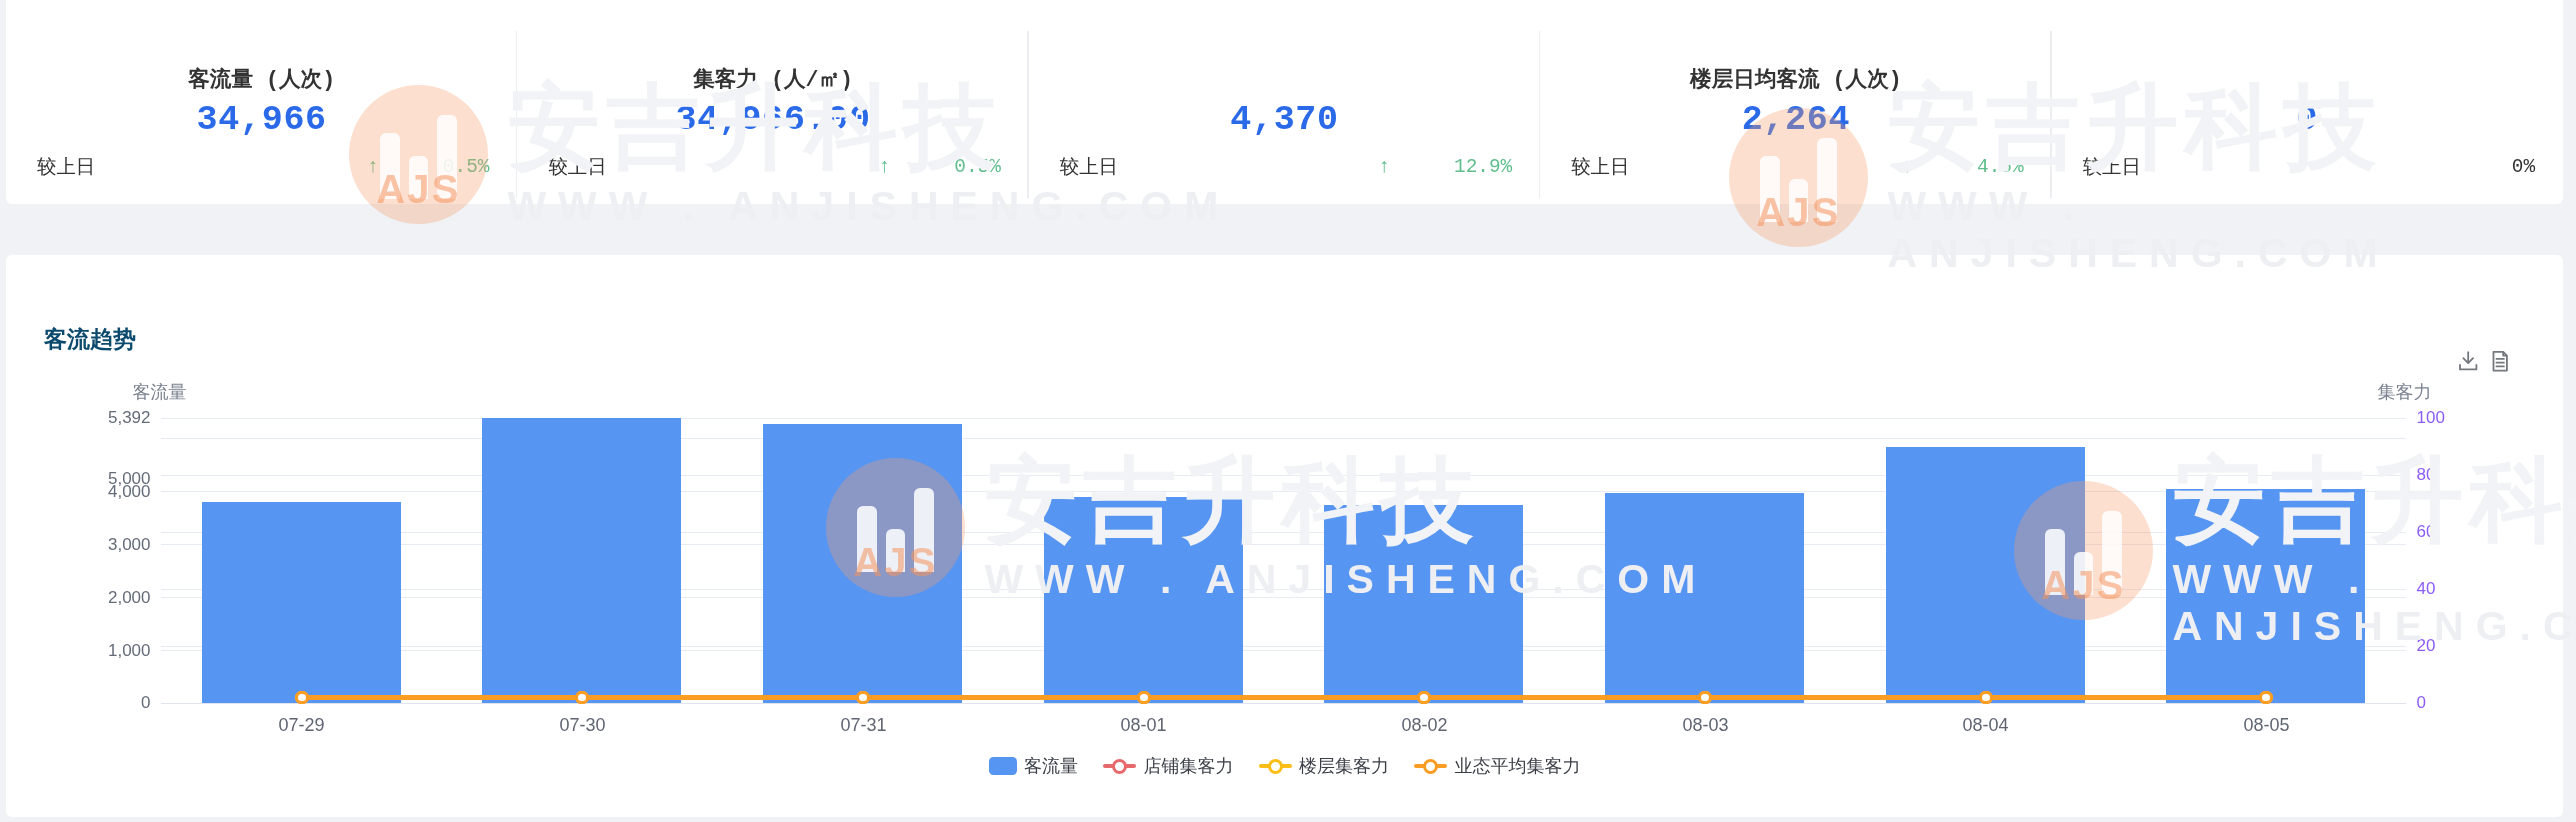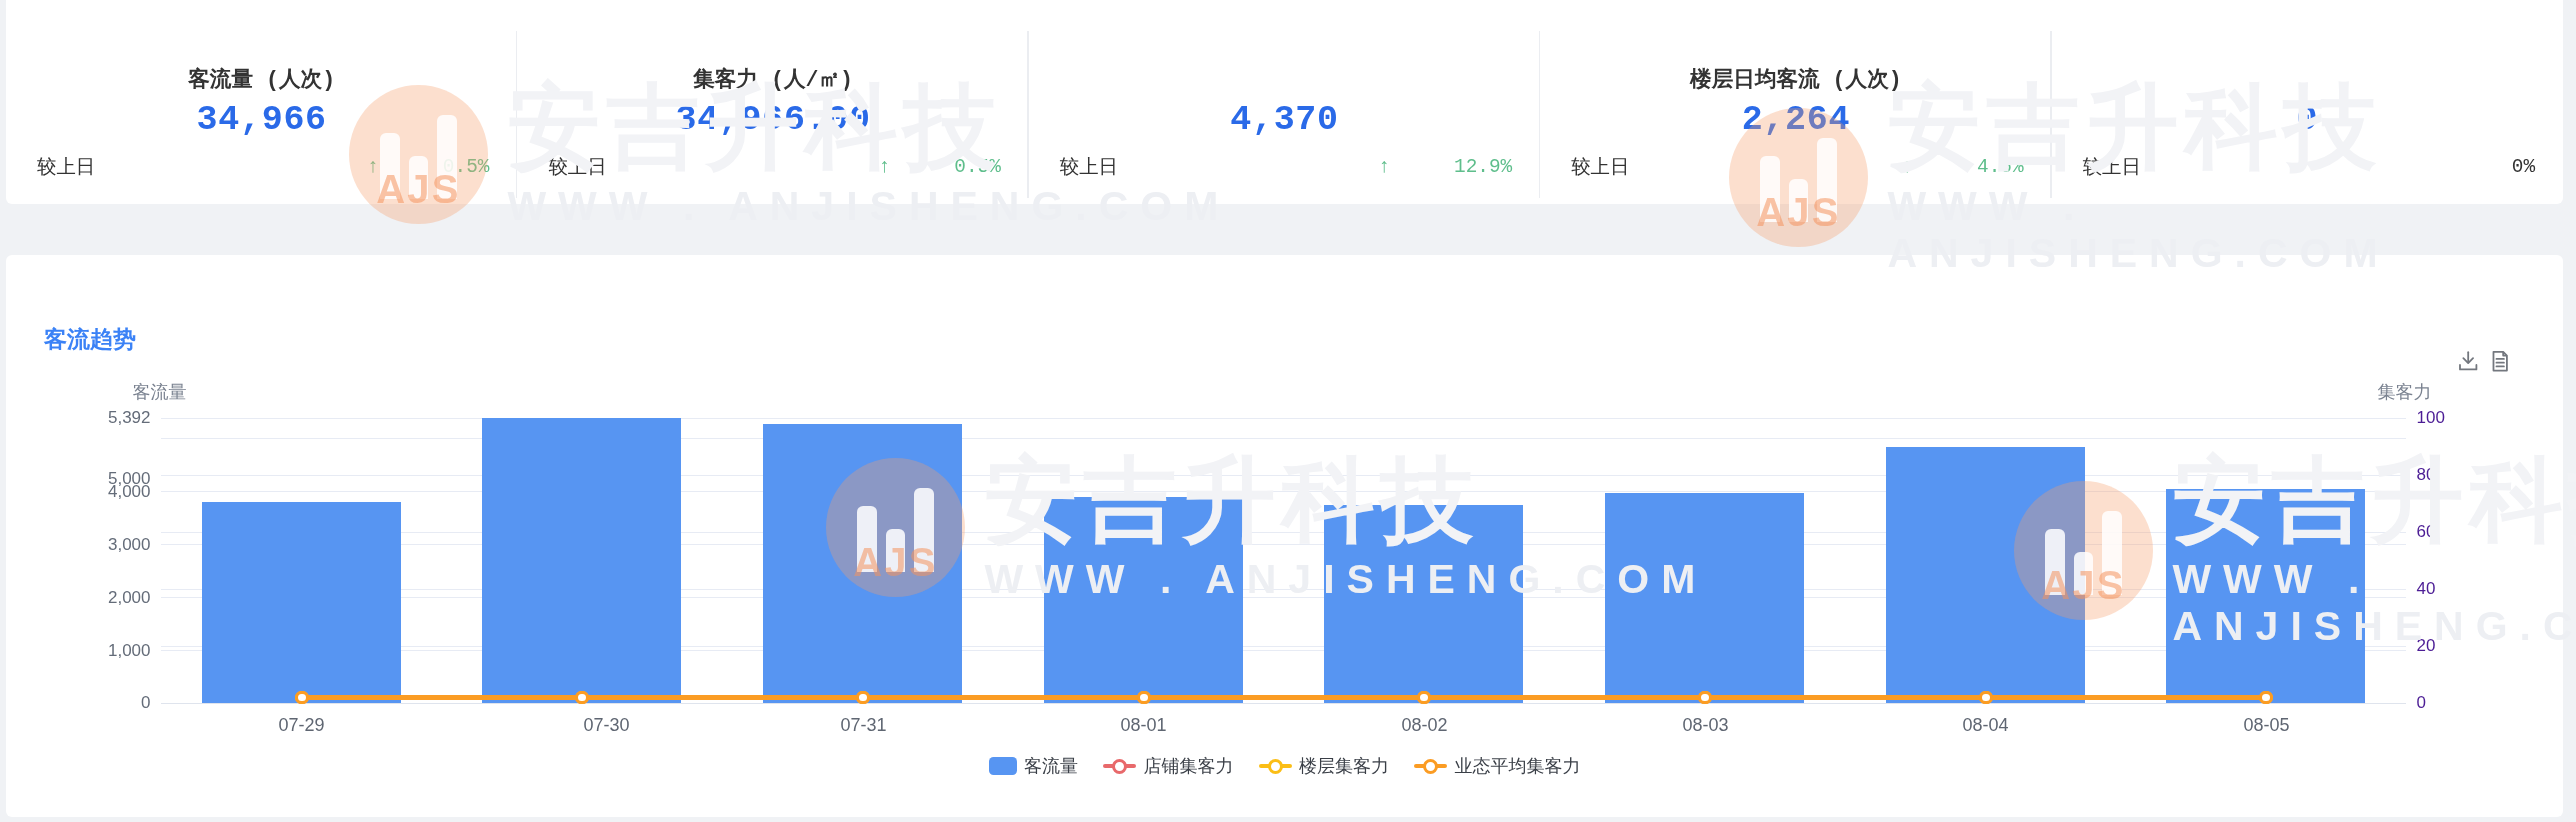--- a/index.html
+++ b/index.html
@@ -16,40 +16,40 @@
              font-size:35px;font-weight:700;color:#2A6AE8;letter-spacing:0.7px;}
   .kpi-bottom{position:absolute;left:31px;right:28px;top:154px;height:25px;
               display:flex;align-items:center;font-size:19.4px;}
   .kpi-compare{color:#333;}
   .kpi-delta{margin-left:auto;display:flex;align-items:center;color:#5FBE8C;}
   .kpi-delta.neutral{color:#333;}
   .kpi-delta .arrow{margin-right:64px;font-size:20px;}
   .kpi-delta .arrow:empty{margin-right:0;}
   
   .chart-card{left:6px;top:255px;width:2557px;height:562px;}
-  .chart-title{position:absolute;left:38px;top:69px;font-size:23px;font-weight:700;color:#3b82f6;text-align:right;}
+  .chart-title{position:absolute;left:38px;top:69px;font-size:23px;font-weight:700;color:#0c4a6e;text-align:right;}
   .toolbox{position:absolute;top:95px;display:flex;}
   .tb-icon{width:22.4px;height:22.4px;cursor:pointer;}
   #tb-download{left:2451px;}
   #tb-dataview{left:2483px;}
   .axis-name{position:absolute;top:125px;width:127px;text-align:center;
              font-size:18px;color:#7A московский8290;color:#7A8290;}
   #axis-name-left{left:90px;}
   #axis-name-right{left:2335px;}
   
   #plot{position:absolute;left:155px;top:163px;width:2245px;height:285px;
         border-bottom:1.5px solid #DFE4ED;}
   .grid{position:absolute;left:0;right:0;height:1.5px;background:#E7EBF4;}
   .bar{position:absolute;bottom:0;background:#5795F2;}
   .sline{position:absolute;border-radius:3px;}
   .dot{position:absolute;width:7.5px;height:7.5px;border-radius:50%;background:#fff;border:3px solid #FB9C23;}
   .tick-l{position:absolute;right:calc(100% + 10.5px);width:82px;text-align:right;
           font-size:17px;color:#646C79;line-height:19.4px;}
   .tick-r{position:absolute;left:calc(100% + 10.5px);width:82px;text-align:left;
-          font-size:17px;color:#4c1d95;line-height:19.4px;}
+          font-size:17px;color:#8b5cf6;line-height:19.4px;}
   .xlab{position:absolute;top:calc(100% + 12px);width:105px;margin-left:-52px;text-align:center;
         font-size:18px;color:#5F6672;}
   
   #legend{position:absolute;left:0;right:0;top:499px;display:flex;justify-content:center;
           align-items:center;gap:25px;font-size:18px;color:#3A3F47;}
   .legend-item{display:flex;align-items:center;gap:7.5px;cursor:pointer;}
   .lg-bar{width:28px;height:18.7px;border-radius:4.5px;}
   .lg-line{position:relative;width:33px;height:3.7px;border-radius:2.2px;}
   .lg-dot{position:absolute;left:50%;top:50%;width:9px;height:9px;margin:-7.5px 0 0 -7.5px;
           border-radius:50%;background:#fff;border-width:3px;border-style:solid;}
@@ -176,21 +176,21 @@
         <div class="tick-l" style="top: 64px;">4,000</div>
         <div class="tick-l" style="top: 11px; margin-top: 40px;">5,000</div>
         <div class="tick-l" style="top: -9.7px;">5,392</div>
         <div class="tick-r" style="top: 275px;">0</div>
         <div class="tick-r" style="top: 218px;">20</div>
         <div class="tick-r" style="top: 161px;">40</div>
         <div class="tick-r" style="top: 104px;">60</div>
         <div class="tick-r" style="top: 47px;">80</div>
         <div class="tick-r" style="top: -9.7px;">100</div>
         <div class="xlab" style="left: 140px;">07-29</div>
-        <div class="xlab" style="left: 445px;">07-30</div>
+        <div class="xlab" style="left: 421px;">07-30</div>
         <div class="xlab" style="left: 702px;">07-31</div>
         <div class="xlab" style="left: 982px;">08-01</div>
         <div class="xlab" style="left: 1263px;">08-02</div>
         <div class="xlab" style="left: 1544px;">08-03</div>
         <div class="xlab" style="left: 1824px;">08-04</div>
         <div class="xlab" style="left: 2105px;">08-05</div>
         <div class="bar" style="left: 41px; width: 199px; height: 201px; background: rgb(87, 149, 242);"></div>
         <div class="bar" style="left: 321px; width: 199px; height: 285px; background: rgb(87, 149, 242);"></div>
         <div class="bar" style="left: 602px; width: 199px; height: 279px; background: rgb(87, 149, 242);"></div>
         <div class="bar" style="left: 883px; width: 199px; height: 206px; background: rgb(87, 149, 242);"></div>

